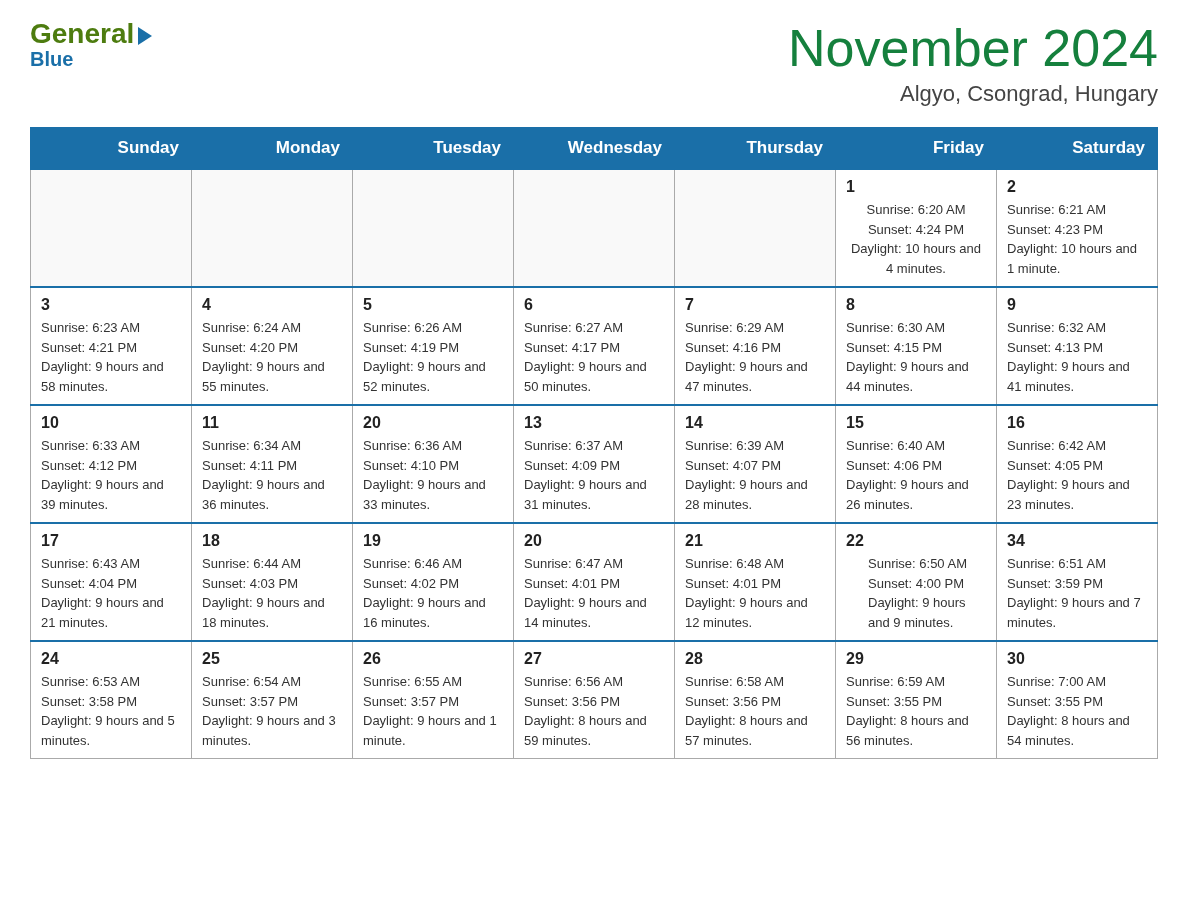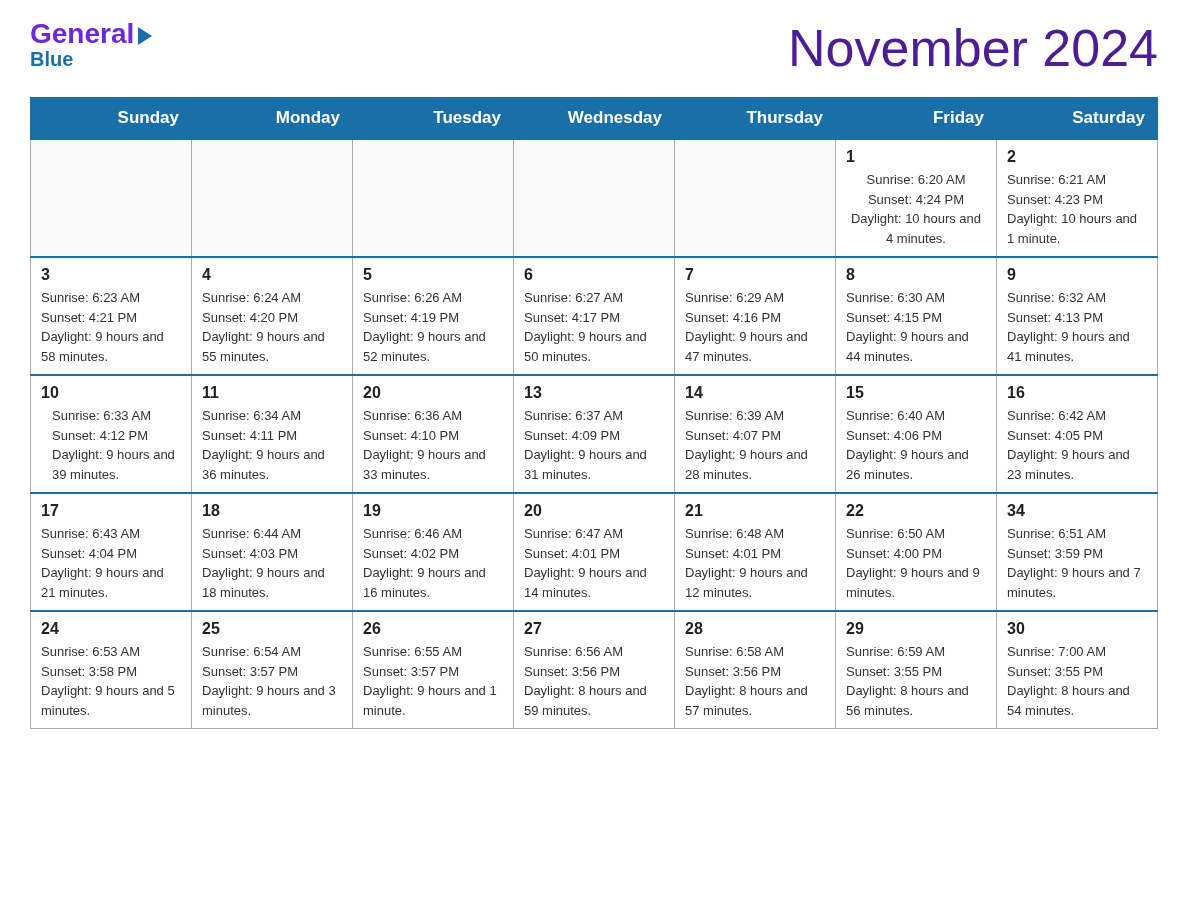--- a/index.html
+++ b/index.html
@@ -34,21 +34,21 @@
       display: flex;
       align-items: center;
       gap: 2px;
     }
     .title-area {
       text-align: right;
     }
     .cal-title {
       font-size: 52px;
       font-weight: normal;
-      color: #4c1d95;
+      color: #15803d;
       line-height: 1.1;
     }
     .cal-subtitle {
       font-size: 22px;
       color: #444;
       margin-top: 4px;
     }
     .calendar-table {
       width: 100%;
       border-collapse: collapse;
@@ -89,25 +89,26 @@
     }
     .week-row td {
       border-top: 2px solid #1a6fa8;
     }
   </style>
 </head>
 <body>
 
 <div class="header-area">
   <div class="logo">
-    <div class="logo-general"><span style="color:#6d28d9;font-size:28px;font-weight:bold;">General</span><span style="display:inline-block;width:0;height:0;border-top:9px solid transparent;border-bottom:9px solid transparent;border-left:14px solid #1a6fa8;margin-left:4px;vertical-align:middle;"></span></div>
+    <div class="logo-general"><span style="color:#4d7c0f;font-size:28px;font-weight:bold;">General</span><span style="display:inline-block;width:0;height:0;border-top:9px solid transparent;border-bottom:9px solid transparent;border-left:14px solid #1a6fa8;margin-left:4px;vertical-align:middle;"></span></div>
     <div class="logo-blue">Blue</div>
   </div>
   <div class="title-area">
     <div class="cal-title">November 2024</div>
+    <div class="cal-subtitle">Algyo, Csongrad, Hungary</div>
   </div>
 </div>
 
 <table class="calendar-table">
   <thead>
     <tr>
       <th>Sunday</th>
       <th>Monday</th>
       <th>Tuesday</th>
       <th>Wednesday</th>
@@ -176,21 +177,21 @@
         <td>
           <span class="day-number">9</span>
           <div class="day-info" style="white-space: pre-line;">Sunrise: 6:32 AM
 Sunset: 4:13 PM
 Daylight: 9 hours and 41 minutes.</div>
         </td>
       </tr>
       <tr class="week-row">
         <td>
           <span class="day-number">10</span>
-          <div class="day-info" style="white-space: pre-line; margin-left: 11px;">Sunrise: 6:33 AM
+          <div class="day-info" style="white-space: pre-line;">Sunrise: 6:33 AM
 Sunset: 4:12 PM
 Daylight: 9 hours and 39 minutes.</div>
         </td>
         <td>
           <span class="day-number">11</span>
           <div class="day-info" style="white-space: pre-line;">Sunrise: 6:34 AM
 Sunset: 4:11 PM
 Daylight: 9 hours and 36 minutes.</div>
         </td>
         <td>
@@ -250,21 +251,21 @@
 Daylight: 9 hours and 14 minutes.</div>
         </td>
         <td>
           <span class="day-number">21</span>
           <div class="day-info" style="white-space: pre-line;">Sunrise: 6:48 AM
 Sunset: 4:01 PM
 Daylight: 9 hours and 12 minutes.</div>
         </td>
         <td>
           <span class="day-number">22</span>
-          <div class="day-info" style="white-space: pre-line;">Sunrise: 6:50 AM
+          <div class="day-info" style="white-space: pre-line; margin-left: 22px;">Sunrise: 6:50 AM
 Sunset: 4:00 PM
 Daylight: 9 hours and 9 minutes.</div>
         </td>
         <td>
           <span class="day-number">34</span>
           <div class="day-info" style="white-space: pre-line;">Sunrise: 6:51 AM
 Sunset: 3:59 PM
 Daylight: 9 hours and 7 minutes.</div>
         </td>
       </tr>

